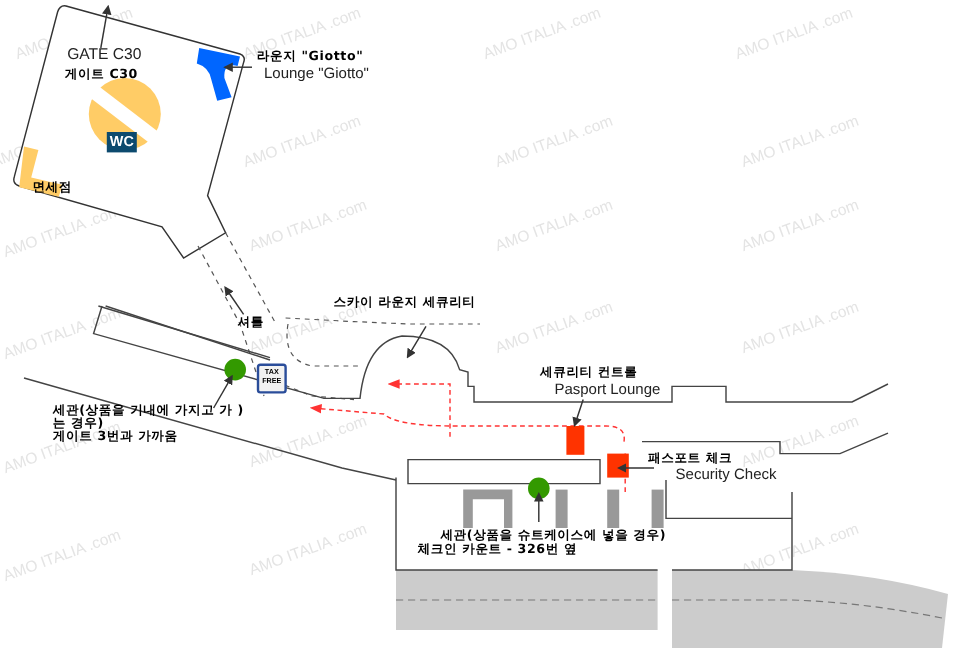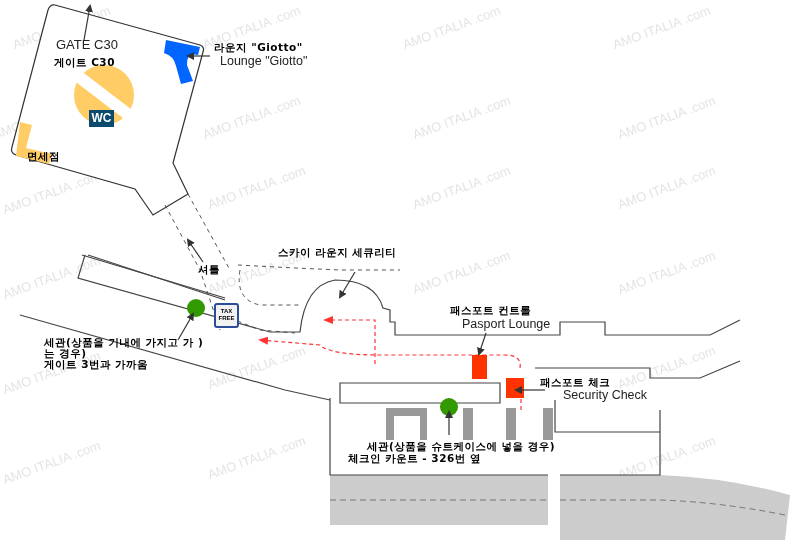--- a/index.html
+++ b/index.html
@@ -132,21 +132,21 @@
 
 <div class="lbl kr" style="left:214px;top:42px">라운지 "Giotto"</div>
 <div class="lbl en" style="left:220px;top:55px">Lounge "Giotto"</div>
 
 <div class="lbl kr" style="left:27px;top:151px">면세점</div>
 
 <div class="lbl kr" style="left:198px;top:264px">셔틀</div>
 
 <div class="lbl kr" style="left:278px;top:247px">스카이 라운지 세큐리티</div>
 
-<div class="lbl kr" style="left:450px;top:305px">패스포트 컨트롤</div>
+<div class="lbl kr" style="left:450px;top:305px">세큐리티 컨트롤</div>
 <div class="lbl en" style="left:462px;top:318px">Pasport Lounge</div>
 
 <div class="lbl kr" style="left:540px;top:377px">패스포트 체크</div>
 <div class="lbl en" style="left:563px;top:389px">Security Check</div>
 
 <div class="lbl kr" style="left:44px;top:337px">세관(상품을 기내에 가지고 가 )</div>
 <div class="lbl kr" style="left:44px;top:348px">는 경우)</div>
 <div class="lbl kr" style="left:44px;top:359px">게이트 3번과 가까움</div>
 
 <div class="lbl kr" style="left:367px;top:441px">세관(상품을 슈트케이스에 넣을 경우)</div>

